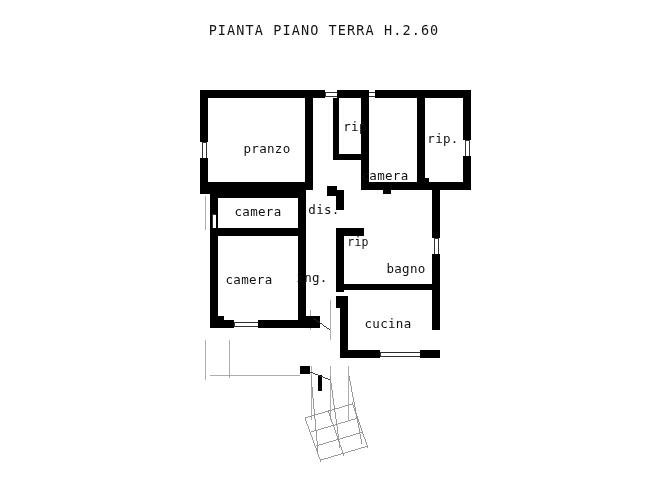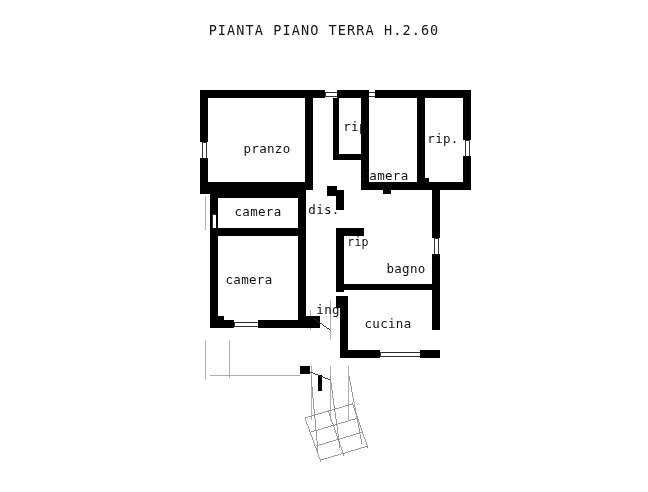--- a/index.html
+++ b/index.html
@@ -193,17 +193,17 @@
   <div class="room-label" style="left:258px; top:211px;">camera</div>
 
   <div class="room-label" style="left:324px; top:209px;">dis.</div>
 
   <div class="room-label sm" style="left:358px; top:242px;">rip</div>
 
   <div class="room-label" style="left:406px; top:268px;text-align:right;">bagno</div>
 
   <div class="room-label" style="left:249px; top:279px;">camera</div>
 
-  <div class="room-label" style="left:332px; top:277px;margin-top:32px;">ing.</div>
+  <div class="room-label" style="left:312px; top:277px;">ing.</div>
 
   <div class="room-label" style="left:388px; top:323px;">cucina</div>
 
 </div>
 
 </body></html>

